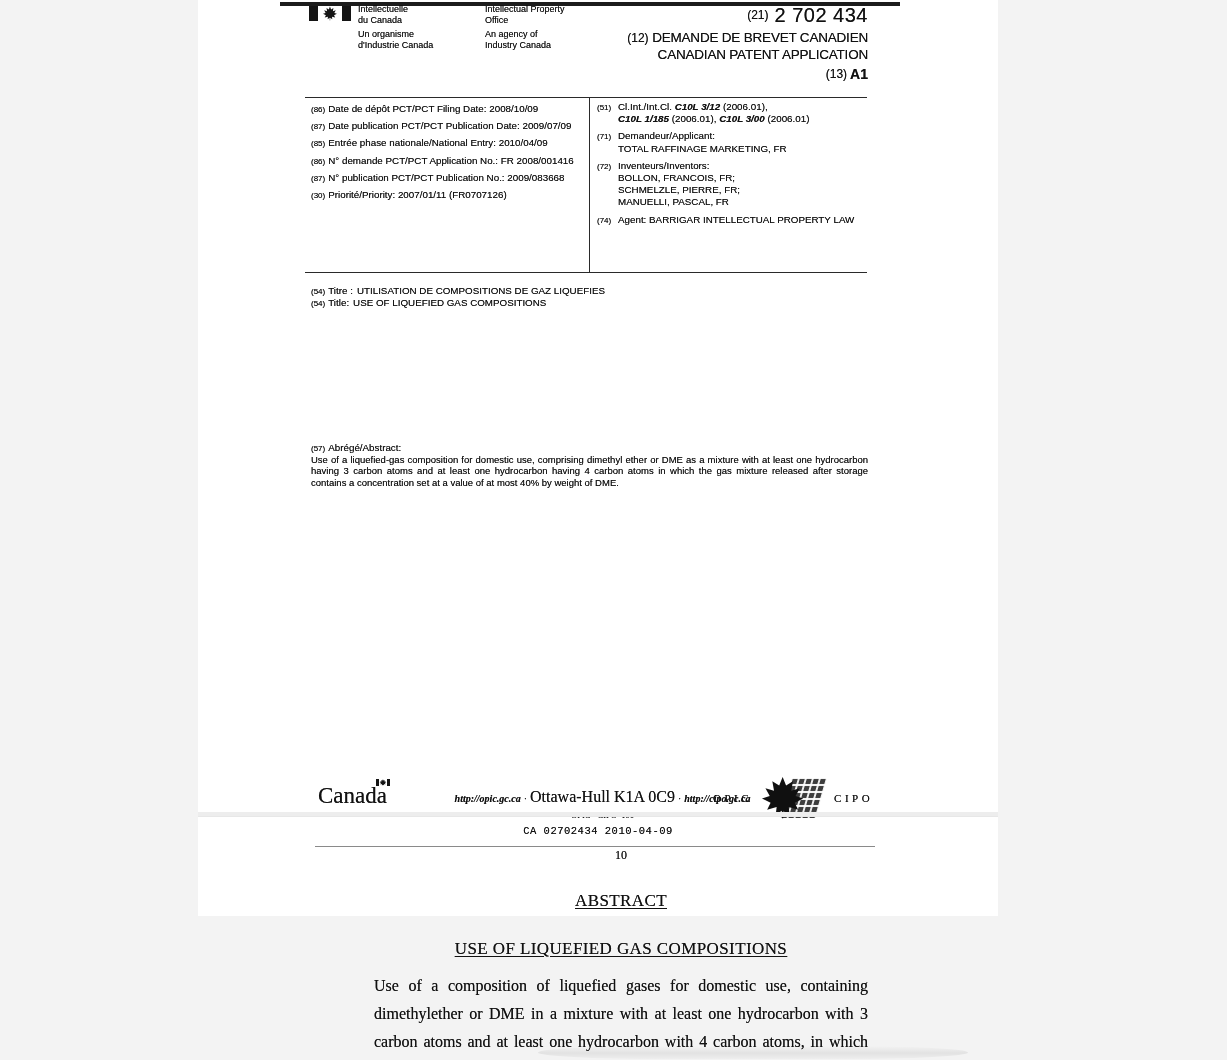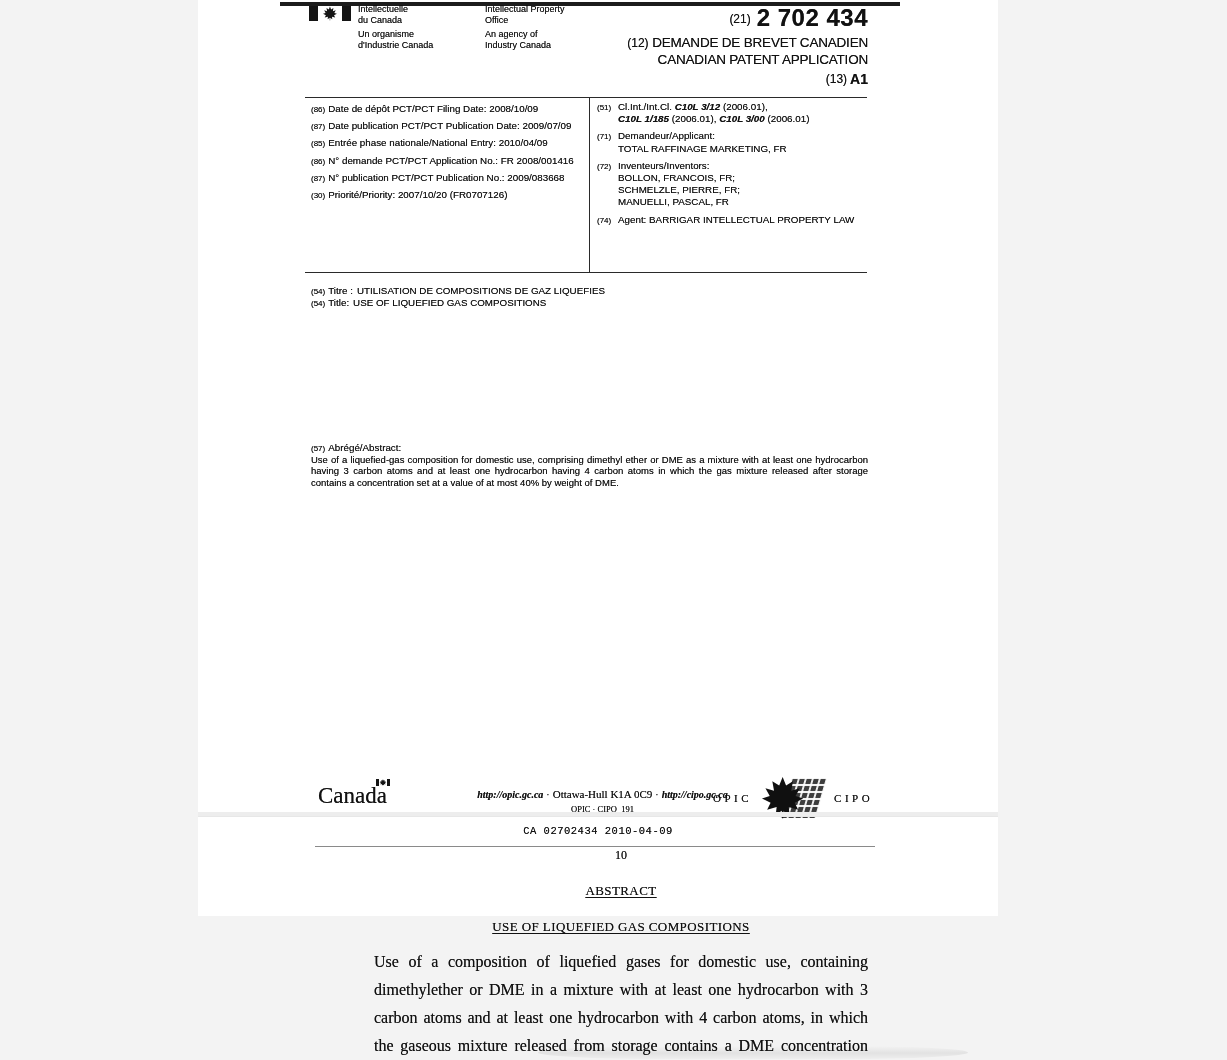--- a/index.html
+++ b/index.html
@@ -22,21 +22,21 @@
   
   .topbar{left:82px;top:2px;width:620px;height:4px;background:#1c1c1c;}
   .flag-svg{left:111px;top:6px;}
   .org{top:4px;font-size:9px;line-height:11px;letter-spacing:0;}
   .org-fr{left:160px;}
   .org-en{left:287px;}
   .org .gap{height:3px;}
   .head-right{right:130px;top:4px;text-align:right;}
   .code-sm{font-size:12px;letter-spacing:0;}
   .pub-line .code-sm{margin-right:6px;vertical-align:3px;}
-  .pub-num{font-size:24px;font-weight:700;letter-spacing:0.5px;}
+  .pub-num{font-size:20px;font-weight:400;letter-spacing:0.5px;}
   .doc-type{font-size:13.5px;font-weight:400;letter-spacing:-0.2px;line-height:15.5px;margin-top:3px;}
   .kind-line{margin-top:3px;}
   .kind-line .code-sm{margin-right:3px;vertical-align:1px;margin-top:11px;}
   .kind-val{font-size:14px;font-weight:700;}
 
   
   .rule{background:#2a2a2a;}
   .hr-top{left:107px;top:97px;width:562px;height:1px;}
   .hr-bottom{left:107px;top:272px;width:562px;height:1px;}
   .vline{left:391px;top:97px;width:1px;height:175px;}
@@ -58,36 +58,36 @@
   .abstract57{left:113px;top:442px;width:557px;}
   .abstract57 .label{font-size:9.8px;}
   .abstract57 .body{font-size:9.5px;line-height:11.3px;text-align:justify;margin-top:1px;}
 
   
   .wordmark{left:120px;top:781px;font-family:"Liberation Serif",serif;font-size:23px;line-height:30px;letter-spacing:0;}
   .wordmark .wflag{position:absolute;right:-3px;top:-2px;}
   .foot-center{left:232px;top:788px;width:345px;text-align:center;font-family:"Liberation Serif",serif;}
   .foot-line1{font-size:10px;white-space:nowrap;}
   .foot-url{font-style:italic;font-weight:700;font-size:10px;}
-  .foot-addr{font-size:11px;}
+  .foot-addr{font-size:16px;}
   .foot-sep{margin:0 3px;}
   .foot-line2{font-size:8.5px;margin-top:4px;white-space:pre;}
   .opic-logo{left:515px;top:776px;display:flex;align-items:center;}
   .opic-text{font-family:"Liberation Serif",serif;font-size:11px;letter-spacing:3.5px;}
   .logo-svg{margin:0 4px;}
 
   
   .page-sep{left:0;top:812px;width:800px;height:4px;background:#ededed;border-bottom:1px solid #e7e7e7;}
 
   
   .stamp{left:0;top:825px;width:800px;text-align:center;font-family:"Liberation Mono",monospace;font-size:10.5px;letter-spacing:0.5px;}
   .hr2{left:117px;top:846px;width:560px;height:1px;background:#8a8a8a;}
   .p2{left:176px;top:848px;width:494px;font-family:"Liberation Serif",serif;}
   .p2 .pnum{text-align:center;font-size:12px;}
-  .p2 .hd{text-align:center;font-size:13px;letter-spacing:0.4px;margin-top:20px;text-decoration:underline;text-underline-offset:2px;}
+  .p2 .hd{text-align:center;font-size:17px;letter-spacing:0.4px;margin-top:28px;text-decoration:underline;text-underline-offset:2px;}
   .p2 .body{font-size:16px;line-height:28px;text-align:justify;margin-top:13px;}
 
   
   .shade{left:340px;top:1046px;width:430px;height:13px;
     background:linear-gradient(to bottom, rgba(0,0,0,0) 0%, rgba(0,0,0,0.07) 55%, rgba(0,0,0,0.02) 100%);
     border-radius:40%/70%;}
 </style>
 </head>
 <body>
 
@@ -145,21 +145,21 @@
   <div class="abs rule hr-top"></div>
   <div class="abs rule vline"></div>
   <div class="abs rule hr-bottom"></div>
 
   <div class="abs biblio-left">
     <div class="row"><span class="fcode">(86)</span><span>Date de dépôt PCT/PCT Filing Date: 2008/10/09</span></div>
     <div class="row"><span class="fcode">(87)</span><span>Date publication PCT/PCT Publication Date: 2009/07/09</span></div>
     <div class="row"><span class="fcode">(85)</span><span>Entrée phase nationale/National Entry: 2010/04/09</span></div>
     <div class="row"><span class="fcode">(86)</span><span>N° demande PCT/PCT Application No.: FR 2008/001416</span></div>
     <div class="row"><span class="fcode">(87)</span><span>N° publication PCT/PCT Publication No.: 2009/083668</span></div>
-    <div class="row"><span class="fcode">(30)</span><span>Priorité/Priority: 2007/10/20 (FR0707126)</span></div>
+    <div class="row"><span class="fcode">(30)</span><span>Priorité/Priority: 2007/01/11 (FR0707126)</span></div>
   </div>
 
   <div class="abs biblio-right">
     <div class="brow">
       <span class="fcode">(51)</span>
       <span class="bcontent">
         <span>Cl.Int./Int.Cl.</span>
         <span class="cls">C10L 3/12</span>
         <span>(2006.01),</span><br>
         <span class="cls">C10L 1/185</span>

